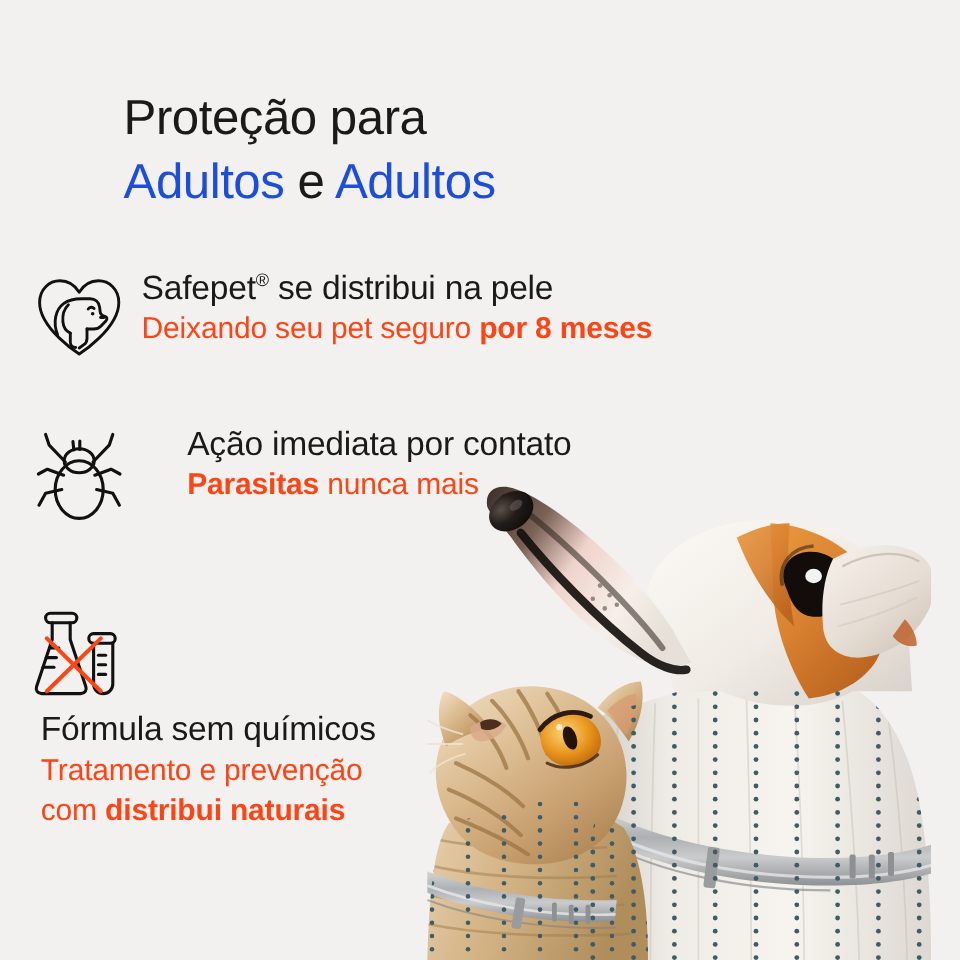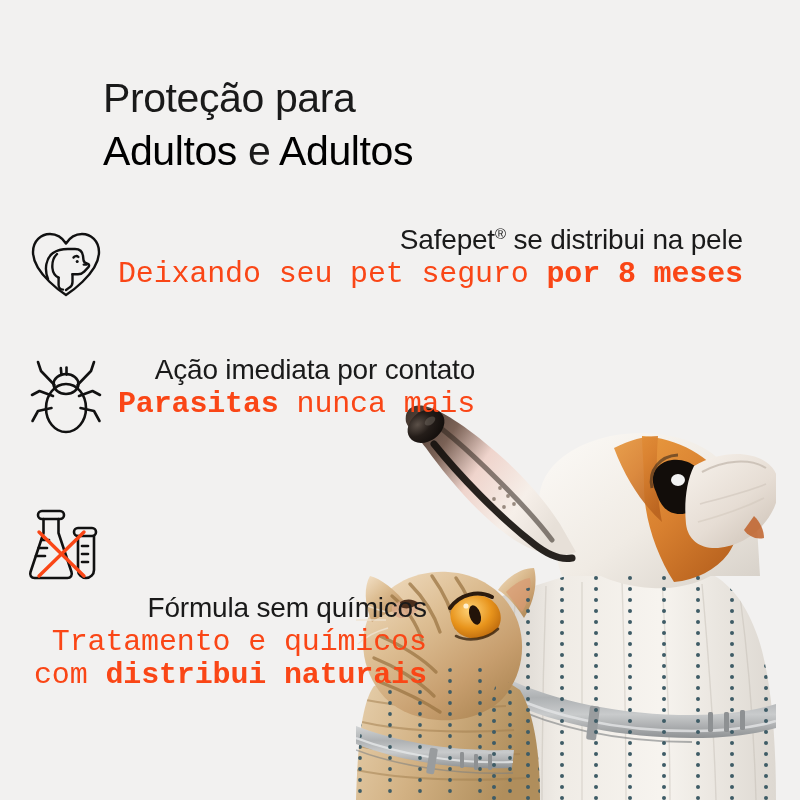--- a/index.html
+++ b/index.html
@@ -9,36 +9,36 @@
     font-family:"Liberation Sans","DejaVu Sans",sans-serif;
     overflow:hidden;
     position:relative;
   }
   #stage{position:relative;width:776px;height:800px;overflow:hidden;background:#F2F1F0;}
 
   
   .title-block{position:absolute;left:103px;top:72px;z-index:5;}
   .title-line{font-size:41px;line-height:53px;font-weight:400;letter-spacing:-0.4px;white-space:nowrap;}
   .t-dark{color:#1A1A1A;}
-  .t-orange{color:#000000;}
+  .t-orange{color:#1d4ed8;}
 
   
   .feature{position:absolute;display:flex;align-items:flex-start;z-index:5;}
   .f1{left:24px;top:222px;}
-  .f2{left:24px;top:352px;}
+  .f2{left:24px;top:352px;gap:38px;}
   .f3{left:24px;top:500px;flex-direction:column;}
 
   .icon-wrap{width:84px;flex:0 0 84px;display:flex;align-items:flex-start;justify-content:center;padding-top:2px;}
   .f2 .icon-wrap{padding-top:4px;}
   .f3 .icon-wrap{padding-top:6px;}
 
-  .feat-text{padding-left:10px;text-align:right;}
+  .feat-text{padding-left:10px;}
   .head-line{font-size:28px;line-height:36px;color:#1A1A1A;font-weight:400;letter-spacing:-0.2px;white-space:nowrap;}
   .head-line .reg{font-size:15px;vertical-align:super;line-height:0;}
-  .sub-line{font-size:30px;line-height:33px;color:#FA4616;font-weight:400;letter-spacing:-0.15px;white-space:nowrap;font-family:Liberation Mono, monospace;}
+  .sub-line{font-size:25px;line-height:33px;color:#FA4616;font-weight:400;letter-spacing:-0.15px;white-space:nowrap;}
   .sub-line b{font-weight:700;}
 
   
   .photo{position:absolute;right:0;bottom:0;width:420px;height:400px;z-index:2;pointer-events:none;}
 </style>
 </head>
 <body>
 
 <div id="stage">
 
@@ -103,21 +103,21 @@
           <path d="M56 56 L62 56"></path>
         </g>
         <g stroke="#FA4616" stroke-width="3.4" fill="none">
           <path d="M13 26 L58 70"></path>
           <path d="M58 26 L13 70"></path>
         </g>
       </svg>
     </div>
     <div class="feat-text">
       <div class="head-line">Fórmula sem químicos</div>
-      <div class="sub-line">Tratamento e químicos</div>
+      <div class="sub-line">Tratamento e prevenção</div>
       <div class="sub-line"><span>com </span><b>distribui naturais</b></div>
     </div>
   </div>
 
   <div class="photo">
     <svg width="420" height="400" viewBox="0 0 420 400" style="display:block">
       <defs>
 
         <linearGradient id="dogBody" x1="0" y1="0" x2="1" y2="0">
           <stop offset="0" stop-color="#CFCAC4"></stop>

